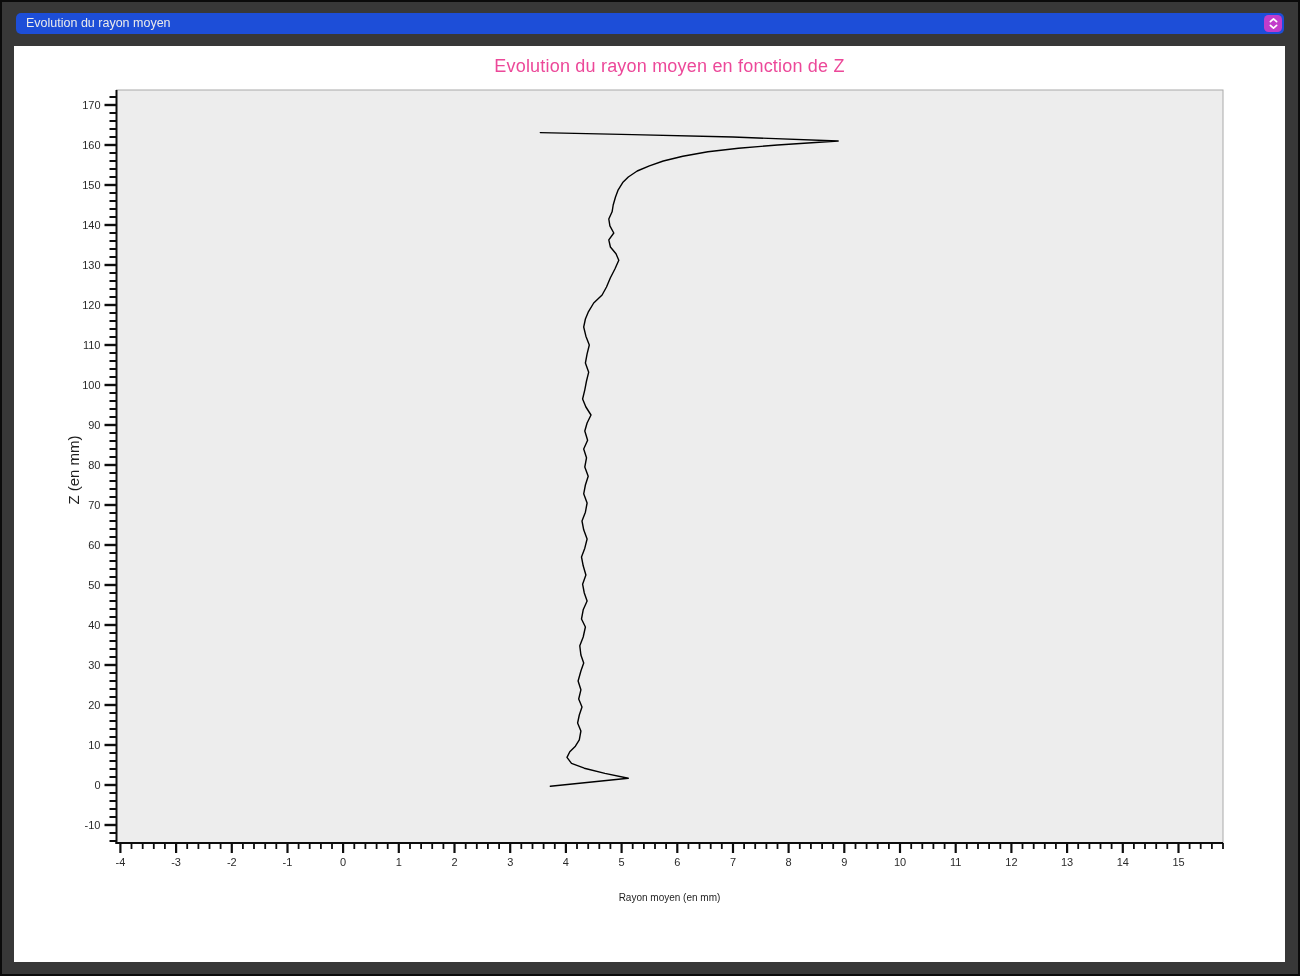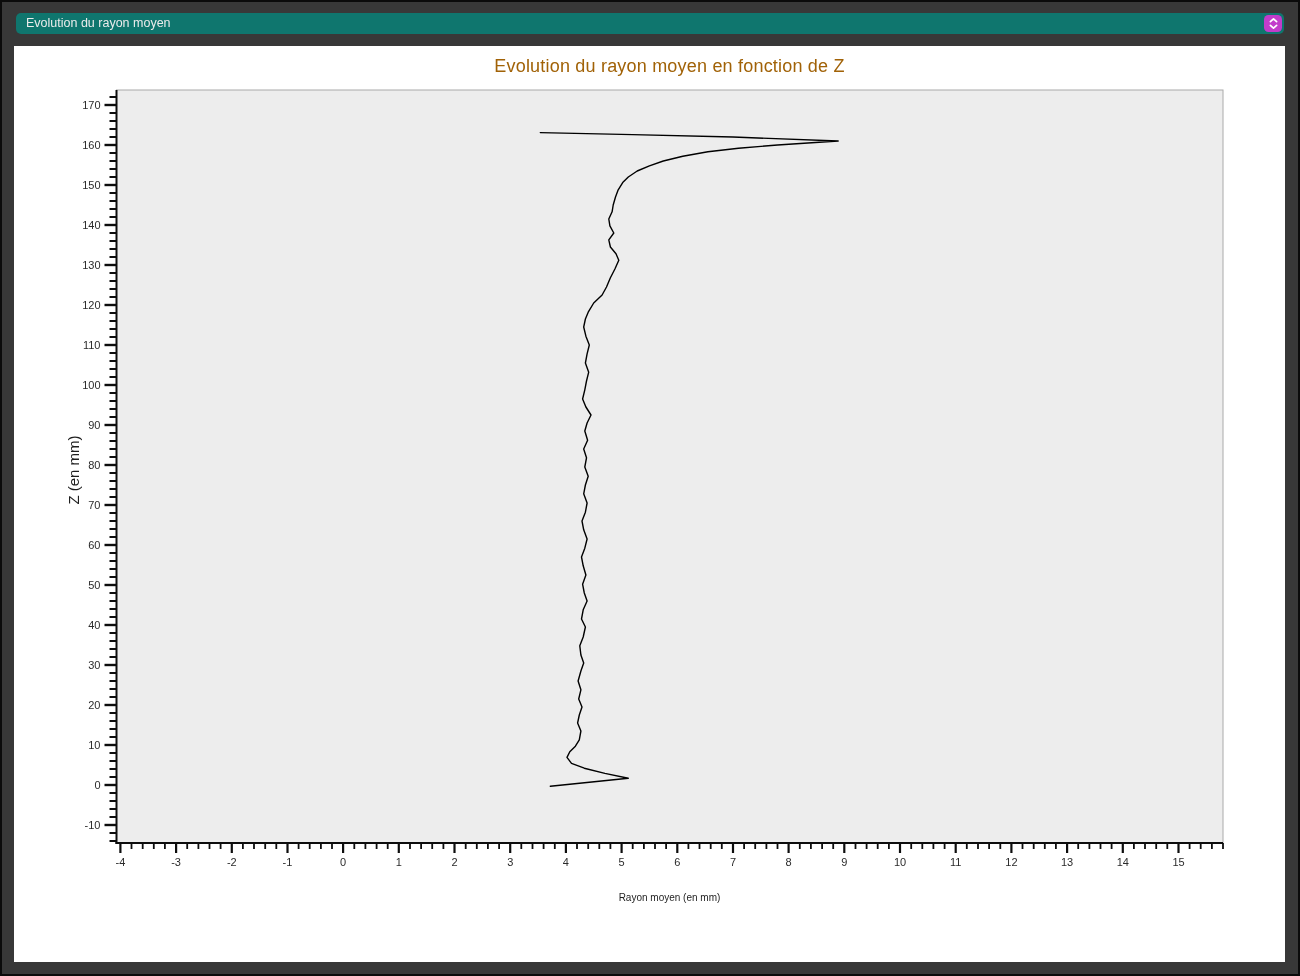--- a/index.html
+++ b/index.html
@@ -5,21 +5,21 @@
   html,body { margin:0; padding:0; background:#222; }
   * { box-sizing:border-box; }
   .window {
     position:relative; width:1300px; height:976px;
     background:#383838; border:2px solid #0b0b0b;
     font-family:"Liberation Sans", sans-serif; overflow:hidden;
   }
   .toolbar { position:absolute; left:0; top:0; width:100%; height:44px; }
   .combo {
     position:absolute; left:14px; top:11px; width:1268px; height:21px;
-    background:#0f766e; border-radius:5px; cursor:default;
+    background:#1d4ed8; border-radius:5px; cursor:default;
   }
   .combo-label {
     position:absolute; left:10px; top:0; line-height:21px;
     font-size:12.5px; color:#ececec; white-space:nowrap;
   }
   .stepper {
     position:absolute; right:2px; top:2px; width:18px; height:17px;
     border-radius:4.5px; display:flex; align-items:center; justify-content:center;
   }
   .stepper svg { display:block; }
@@ -53,21 +53,21 @@
       <span class="stepper" style="background: rgb(194, 60, 203);">
         <svg width="11" height="13" viewBox="0 0 11 13">
           <path d="M2.4 4.6 L5.5 1.8 L8.6 4.6" stroke="#ffffff" stroke-width="1.7" fill="none" stroke-linecap="round" stroke-linejoin="round"></path>
           <path d="M2.4 8.4 L5.5 11.2 L8.6 8.4" stroke="#ffffff" stroke-width="1.7" fill="none" stroke-linecap="round" stroke-linejoin="round"></path>
         </svg>
       </span>
     </div>
   </div>
 
   <div class="canvas">
-    <div class="chart-title" style="color: #a16207;">Evolution du rayon moyen en fonction de Z</div>
+    <div class="chart-title" style="color: #ec4899;">Evolution du rayon moyen en fonction de Z</div>
     <svg id="plot-svg" class="plot-svg" width="1271" height="916" viewBox="0 0 1271 916">
         <rect x="102.5" y="44" width="1106.5" height="753" fill="#ededed" stroke="#aaaaaa" stroke-width="1"></rect>
         <line x1="106.4" y1="797" x2="106.4" y2="807" stroke="#0d0d0d" stroke-width="2.2"></line>
         <text x="106.4" y="820" text-anchor="middle" font-size="11" fill="#2b2b2b">-4</text>
         <line x1="162.1" y1="797" x2="162.1" y2="807" stroke="#0d0d0d" stroke-width="2.2"></line>
         <text x="162.1" y="820" text-anchor="middle" font-size="11" fill="#2b2b2b">-3</text>
         <line x1="217.8" y1="797" x2="217.8" y2="807" stroke="#0d0d0d" stroke-width="2.2"></line>
         <text x="217.8" y="820" text-anchor="middle" font-size="11" fill="#2b2b2b">-2</text>
         <line x1="273.5" y1="797" x2="273.5" y2="807" stroke="#0d0d0d" stroke-width="2.2"></line>
         <text x="273.5" y="820" text-anchor="middle" font-size="11" fill="#2b2b2b">-1</text>

